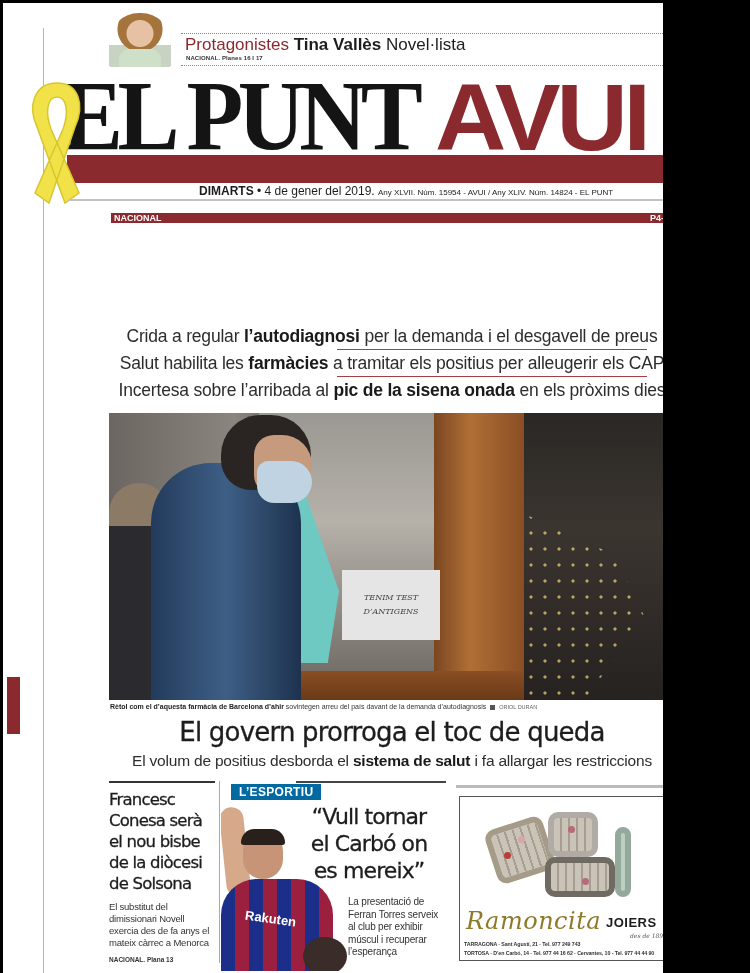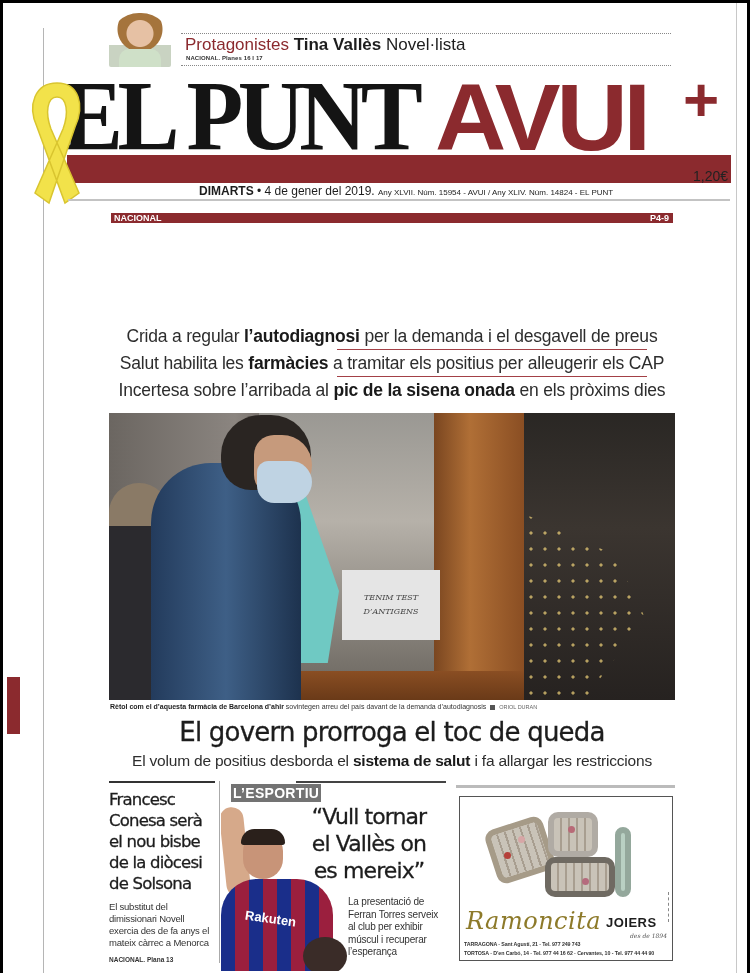--- a/index.html
+++ b/index.html
@@ -1,19 +1,19 @@
 <!DOCTYPE html>
 <html><head>
 <meta charset="utf-8">
 <style>
   * { box-sizing: border-box; margin: 0; padding: 0; }
   html, body { width: 750px; height: 973px; background: #000; overflow: hidden; }
   body { font-family: "Liberation Sans", sans-serif; position: relative; }
   .page {
-    position: absolute; left: 3px; top: 3px; width: 744px; height: 970px;
+    position: absolute; left: 3px; top: 3px; width: 660px; height: 970px;
     background: #fff; overflow: hidden; text-decoration: underline;
   }
   .vline-left { position: absolute; left: 40px; top: 25px; width: 1px; height: 945px; background: #b5b5b5; }
   .vline-right { position: absolute; left: 733px; top: 0; width: 1px; height: 970px; background: #c8c8c8; }
 
   
   .teaser { position: absolute; left: 106px; top: 10px; width: 565px; height: 54px; }
   .teaser-avatar {
     position: absolute; left: 0; top: 0; width: 62px; height: 54px;
     border-radius: 30px 30px 2px 2px;
@@ -113,21 +113,21 @@
 
   .story2 { position: absolute; left: 218px; top: 778px; width: 225px; height: 190px; overflow: hidden; }
   .story2-rule { position: absolute; left: 75px; top: 0; width: 150px; height: 2px; background: #444; }
   .player { position: absolute; left: 0; top: 20px; width: 130px; height: 170px; }
   .player-arm { position: absolute; left: 2px; top: 6px; width: 24px; height: 90px; background: #d6a98a; border-radius: 12px; transform: rotate(-6deg); }
   .player-head { position: absolute; left: 22px; top: 32px; width: 40px; height: 46px; background: #c89478; border-radius: 18px 18px 20px 20px; }
   .player-hair { position: absolute; left: 20px; top: 28px; width: 44px; height: 16px; background: #2a201b; border-radius: 20px 20px 4px 4px; }
   .player-body { position: absolute; left: 0; top: 78px; width: 112px; height: 100px; background: repeating-linear-gradient(90deg, #1a2e8a 0 14px, #9b1f3e 14px 28px); border-radius: 36px 36px 0 0; }
   .player-sponsor { position: absolute; left: 24px; top: 110px; font-size: 13px; font-weight: bold; color: #fff; transform: rotate(8deg); }
   .player-ball { position: absolute; left: 82px; top: 136px; width: 44px; height: 38px; background: #3a2c28; border-radius: 50%; }
-  .esportiu-tag { position: absolute; left: 10px; top: 3px; background: #737373; color: #fff; font-size: 14px; font-weight: bold; padding: 1px 2px; letter-spacing: 0.3px; }
+  .esportiu-tag { position: absolute; left: 10px; top: 3px; background: #0369a1; color: #fff; font-size: 12px; font-weight: bold; padding: 1px 8px; letter-spacing: 0.3px; }
   .quote { position: absolute; left: 68px; top: 22px; width: 160px; font-family: "DejaVu Sans", sans-serif; font-size: 22px; line-height: 27px; color: #1d1d1d; letter-spacing: -0.9px; text-align: center; -webkit-text-stroke: 0.3px #1d1d1d; }
   .quote span { display: block; white-space: nowrap; }
   .story2-body { position: absolute; left: 127px; top: 115px; width: 100px; font-size: 10px; line-height: 12.5px; color: #333; letter-spacing: -0.2px; }
 
   
   .ad-top { position: absolute; left: 453px; top: 782px; width: 219px; height: 3px; background: #bbb; }
   .ad { position: absolute; left: 456px; top: 793px; width: 214px; height: 165px; border: 1px solid #555; background: #fff; }
   .rings { position: absolute; left: 30px; top: 15px; width: 150px; height: 90px; }
   .ring { position: absolute; border-radius: 10px; border: 6px solid #8f8a82; background: repeating-linear-gradient(90deg, #c9c3b8 0 6px, #a89e90 6px 8px); }
   .ring.r1 { left: 0; top: 10px; width: 60px; height: 56px; transform: rotate(-18deg); border-color: #a69b88; }
@@ -246,21 +246,21 @@
       <div class="player-arm"></div>
       <div class="player-body"></div>
       <div class="player-head"></div>
       <div class="player-hair"></div>
       <div class="player-sponsor">Rakuten</div>
       <div class="player-ball"></div>
     </div>
     <div class="esportiu-tag">L’ESPORTIU</div>
     <div class="quote">
       <span>“Vull tornar</span>
-      <span>el Vallès on</span>
+      <span>el Carbó on</span>
       <span>es mereix”</span>
     </div>
     <div class="story2-body">La presentació de Ferran Torres serveix al club per exhibir múscul i recuperar l’esperança</div>
   </div>
 
   <div class="ad-top"></div>
   <div class="ad">
     <div class="rings">
       <div class="ring r1"></div>
       <div class="ring r2"></div>

